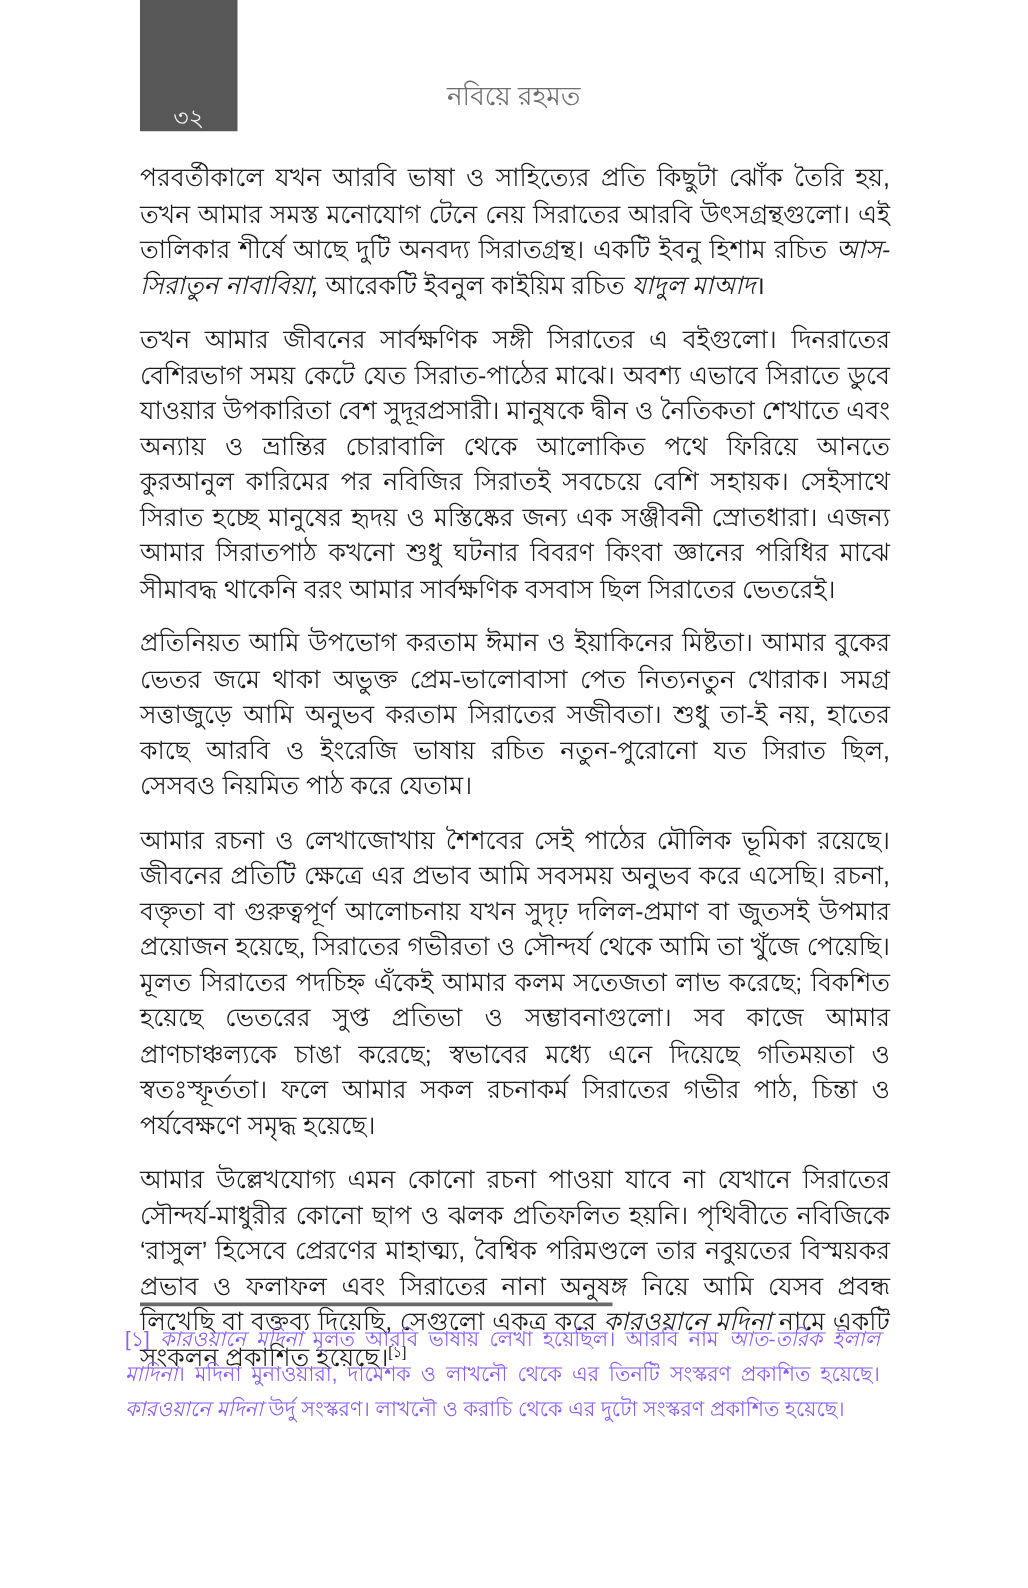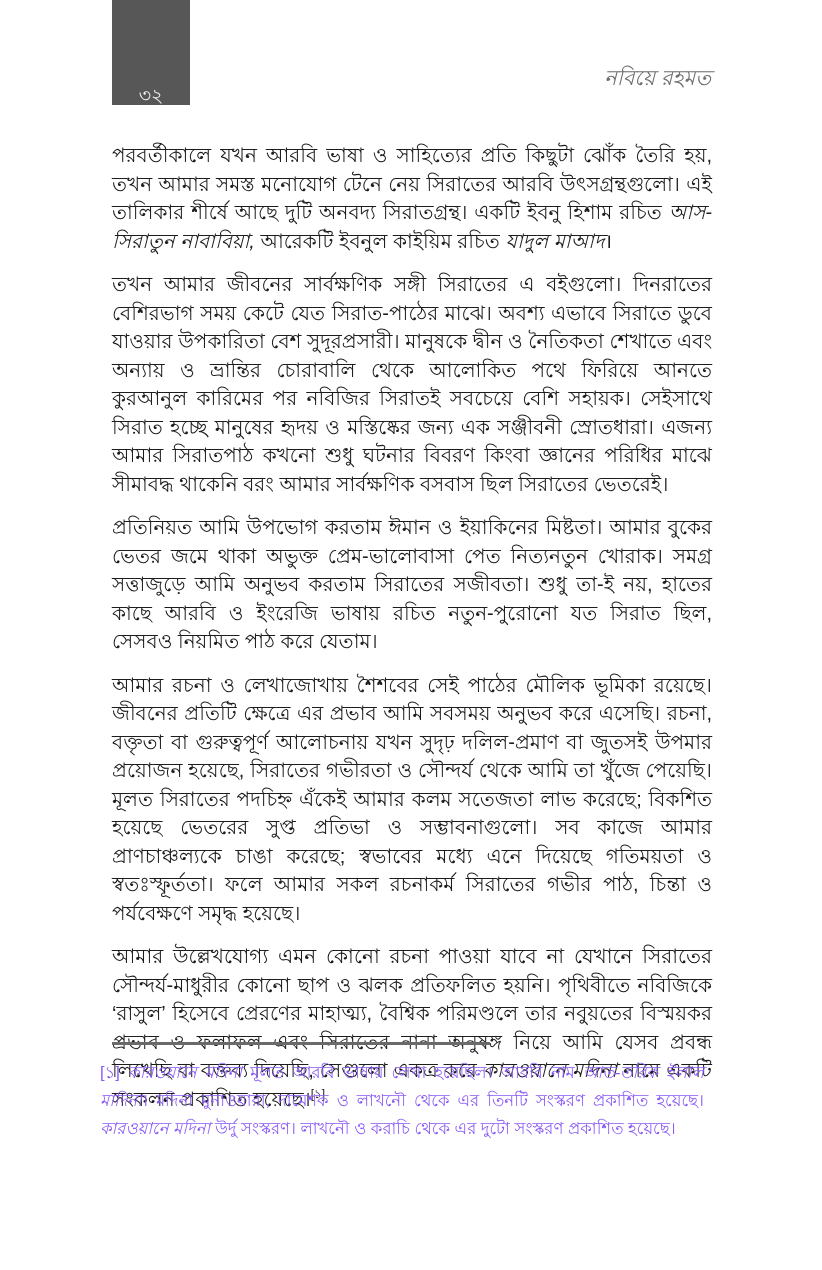--- a/index.html
+++ b/index.html
@@ -30,36 +30,34 @@
   .page-number {
     color: #f0f0f0;
     font-size: 19px;
     line-height: 1;
   }
   .running-head {
     position: absolute;
     left: 111px;
     top: 63px;
     width: 600px;
-    text-align: right;
+    text-align: center;
     color: #6e6e6e;
     font-size: 21px;
     line-height: 30px;
-    font-style: italic;
   }
   .body-text {
     position: absolute;
     left: 112px;
     top: 129px;
     width: 600px;
     color: #1c1c1c;
     font-size: 20px;
     line-height: 28.5px;
     text-align: justify;
-    margin-top: 12px;
   }
   .para {
     margin: 0 0 15px 0;
   }
   .italic {
     font-style: italic;
   }
   .sup {
     vertical-align: super;
     font-size: 12px;

